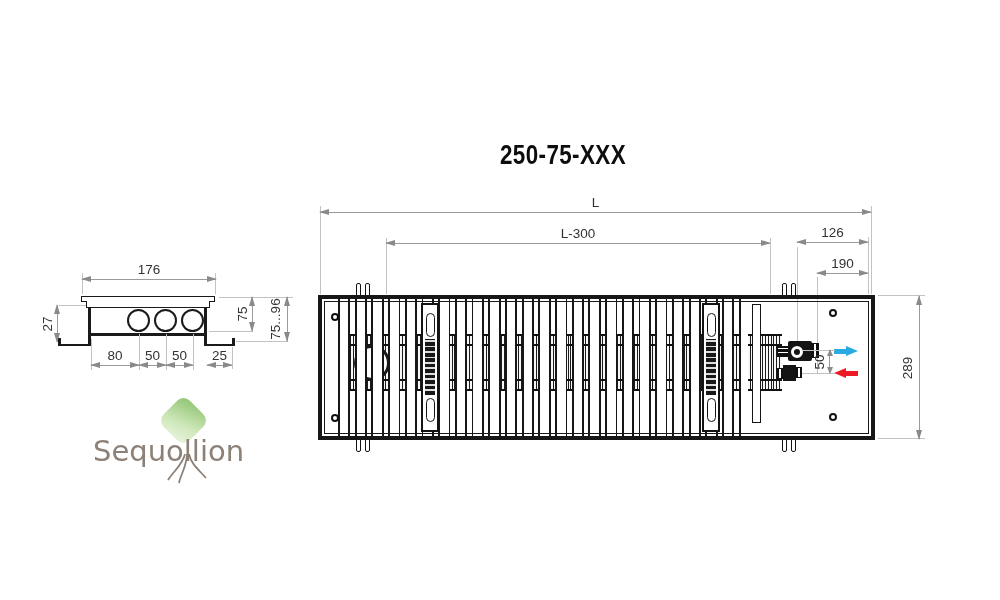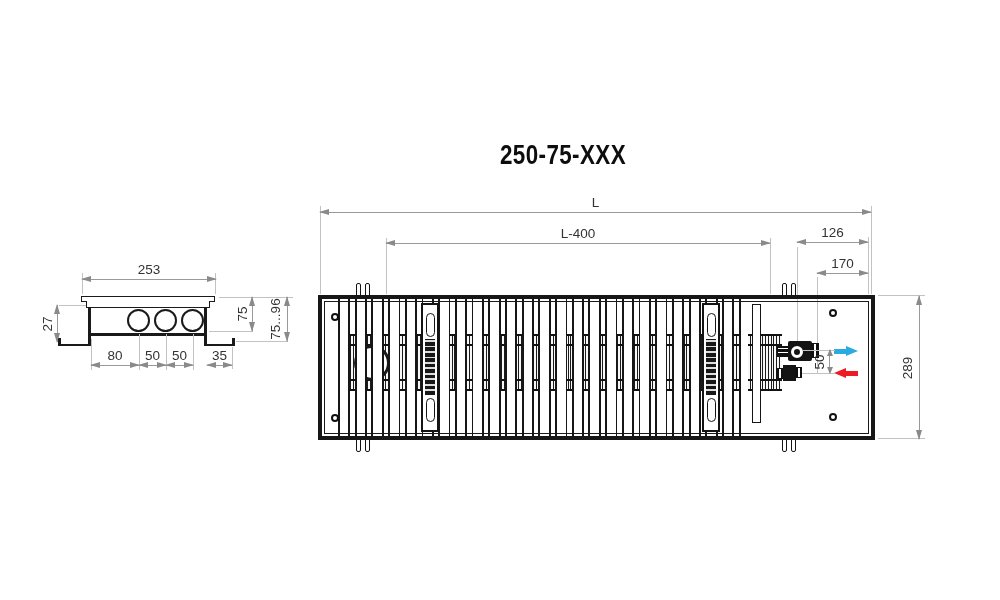--- a/index.html
+++ b/index.html
@@ -94,21 +94,21 @@
     <div class="stroke" style="left:58px;top:337.5px;width:2.6px;height:8.5px;"></div>
     <div class="stroke" style="left:204.4px;top:336px;width:2.6px;height:9px;"></div>
     <div class="stroke" style="left:204px;top:343.5px;width:31px;height:2.6px;"></div>
     <div class="stroke" style="left:232.4px;top:337.5px;width:2.6px;height:8.5px;"></div>
 
     <span class="exv" style="left:82px;top:273px;height:21px;"></span>
     <span class="exv" style="left:215px;top:273px;height:21px;"></span>
     <div class="dim h" style="left:82px;top:279px;width:134px;">
       <span class="arr al"></span>
       <span class="arr ar"></span>
-      <span class="dlabel">253</span>
+      <span class="dlabel">176</span>
     </div>
 
     <span class="exh" style="left:59px;top:305px;width:27px;"></span>
     <div class="dim v" style="left:57px;top:305px;height:37px;">
       <span class="arr au"></span>
       <span class="arr ad"></span>
       <span class="vlabel" style="left:-11px;top:50%;">27</span>
     </div>
 
     <span class="exh" style="left:219px;top:297px;width:74px;"></span>
@@ -141,21 +141,21 @@
       <span class="dlabel">50</span>
     </div>
     <div class="dim h" style="left:166px;top:365px;width:27px;">
       <span class="arr al"></span>
       <span class="arr ar"></span>
       <span class="dlabel">50</span>
     </div>
     <div class="dim h" style="left:207px;top:365px;width:25px;">
       <span class="arr al"></span>
       <span class="arr ar"></span>
-      <span class="dlabel">35</span>
+      <span class="dlabel">25</span>
     </div>
   </div>
 
   <div class="tv">
     <div class="fins"></div>
     <span class="fins-rib" style="top:49px;"></span>
     <span class="fins-rib" style="top:84px;"></span>
     <div class="arc"></div>
     <div class="grille"></div>
 
@@ -212,47 +212,56 @@
     <span class="arr al"></span>
     <span class="arr ar"></span>
     <span class="dlabel">L</span>
   </div>
 
   <span class="exv z0" style="left:386px;top:238px;height:56px;"></span>
   <span class="exv z0" style="left:770px;top:238px;height:56px;"></span>
   <div class="dim h" style="left:386px;top:243px;width:384px;">
     <span class="arr al"></span>
     <span class="arr ar"></span>
-    <span class="dlabel">L-400</span>
+    <span class="dlabel">L-300</span>
   </div>
 
   <span class="exv z0" style="left:868px;top:237px;height:57px;"></span>
   <span class="exv z0" style="left:797px;top:247px;height:103px;"></span>
   <span class="exv z0" style="left:817px;top:277px;height:96px;"></span>
   <div class="dim h" style="left:797px;top:242px;width:71px;">
     <span class="arr al"></span>
     <span class="arr ar"></span>
     <span class="dlabel">126</span>
   </div>
   <div class="dim h" style="left:817px;top:273px;width:51px;">
     <span class="arr al"></span>
     <span class="arr ar"></span>
-    <span class="dlabel">170</span>
+    <span class="dlabel">190</span>
   </div>
 
   <span class="exh" style="left:802px;top:350px;width:33px;"></span>
   <span class="exh" style="left:802px;top:373px;width:33px;"></span>
   <div class="dim v small" style="left:829px;top:350px;height:23px;">
     <span class="arr au"></span>
     <span class="arr ad"></span>
     <span class="vlabel" style="left:-11px;top:50%;">50</span>
   </div>
 
   <span class="exh" style="left:878px;top:295px;width:47px;"></span>
   <span class="exh" style="left:878px;top:438px;width:47px;"></span>
   <div class="dim v" style="left:919px;top:296px;height:143px;">
     <span class="arr au"></span>
     <span class="arr ad"></span>
     <span class="vlabel" style="left:-13px;top:50%;">289</span>
   </div>
 
+  <div id="logo">
+    <div id="logo-tree"></div>
+    <svg id="logo-roots" width="44" height="30" viewBox="0 0 44 30">
+      <path d="M20 0 C18 10 8 18 3 26" stroke="#8d8177" stroke-width="1.8" fill="none"></path>
+      <path d="M22 0 C22 12 15 22 14 29" stroke="#8d8177" stroke-width="1.8" fill="none"></path>
+      <path d="M24 0 C26 10 34 16 41 24" stroke="#8d8177" stroke-width="1.8" fill="none"></path>
+    </svg>
+    <div id="logo-text" style="color: rgb(141, 129, 119);">Sequollion</div>
+  </div>
 
 </div>
 
 </body></html>

